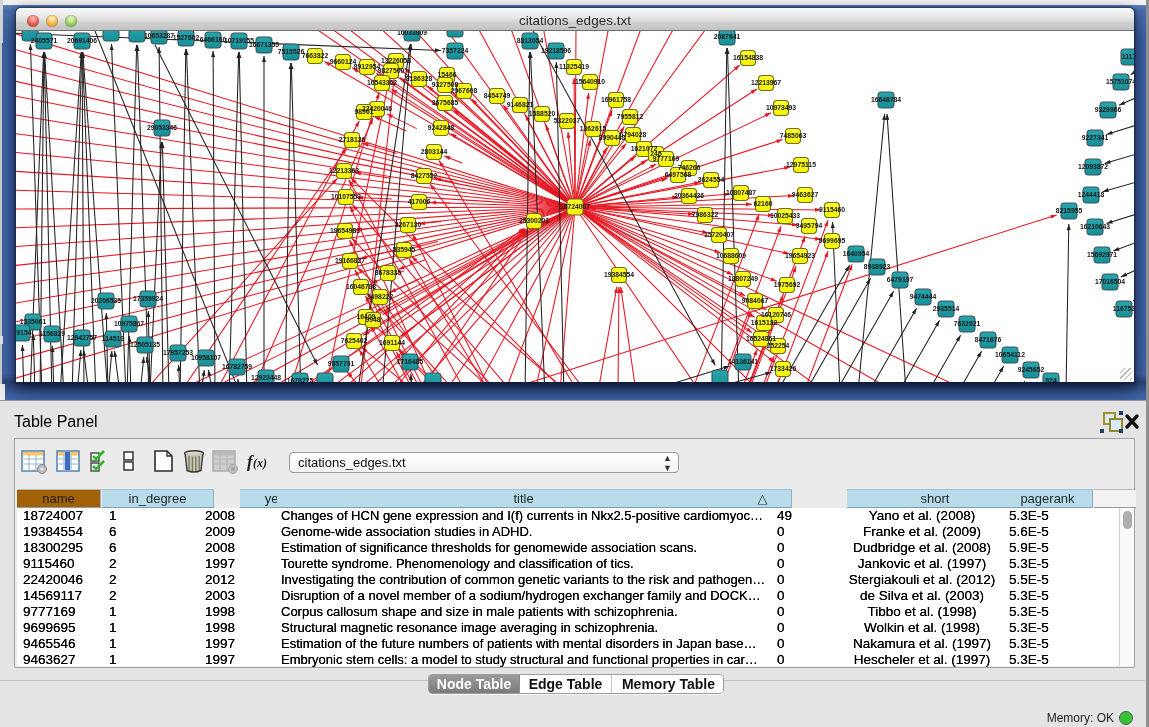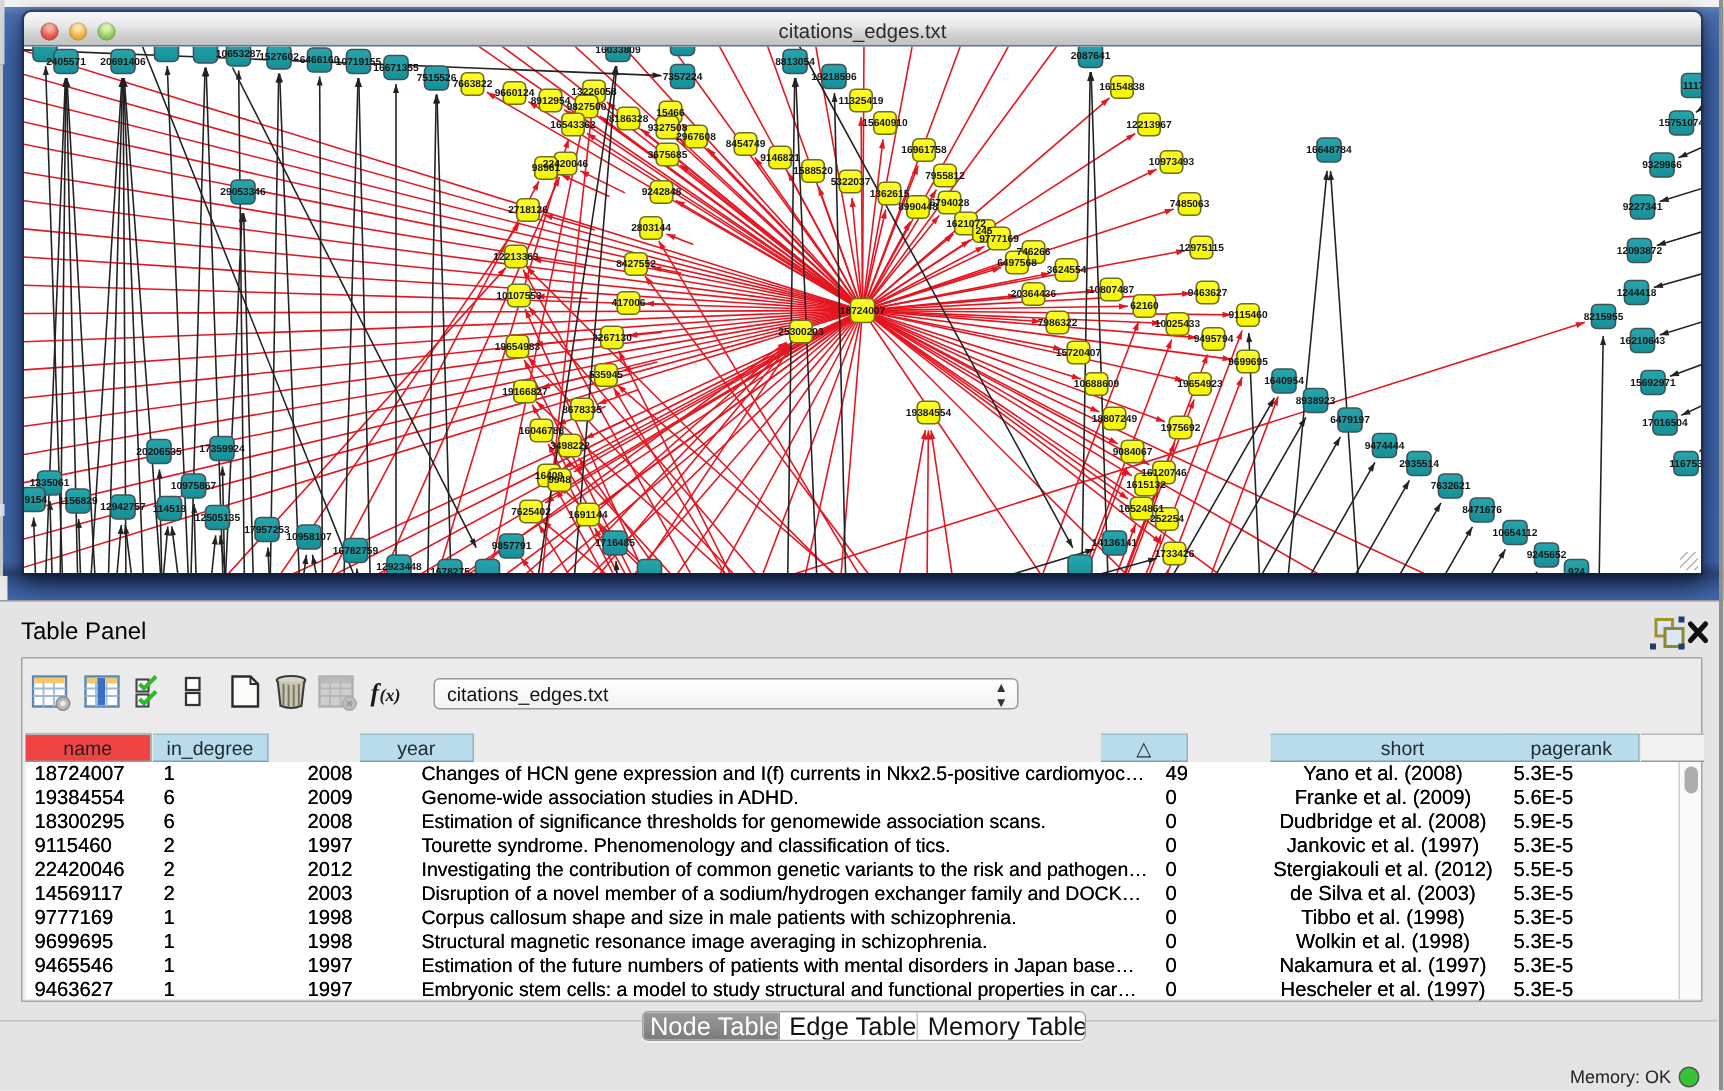--- a/index.html
+++ b/index.html
@@ -69,22 +69,22 @@
   #sbar { position:absolute; left:1104px; top:69px; width:15px; height:158px;
      background:#fafafa; border-left:1px solid #d0d0d0; }
   #sthumb { position:absolute; left:3px; top:3px; width:9px; height:18px;
      background:#adadad; border-radius:5px; }
 
   
   #tabline { position:absolute; left:0; top:279px; width:1145px; height:1px; background:#c2c2c6; }
   #tabs { position:absolute; left:428px; top:273px; width:296px; height:20px;
      border:1px solid #9d9d9d; border-radius:4px; background:#fff; overflow:hidden;
      box-shadow:0 1px 0 rgba(255,255,255,0.7); }
-  .tab { position:absolute; top:0; height:20px; font-size:17px; text-align:right;
-     line-height:19px; color:#111; }
+  .tab { position:absolute; top:0; height:20px; font-size:14px; text-align:center;
+     line-height:19px; color:#111;font-weight:bold; }
   #tab1 { left:0; width:91px; color:#fff;
      background:linear-gradient(180deg,#9a9a9a,#787878); border-right:1px solid #8b8b8b; }
   #tab2 { left:91px; width:92px; border-right:1px solid #c4c4c4; background:#fff; }
   #tab3 { left:183px; width:113px; background:#fff; }
   #memory { position:absolute; left:1014px; top:310px; width:100px; text-align:right; font-size:12px; color:#222; }
   #memled { position:absolute; left:1119px; top:310px; width:14px; height:14px; border-radius:50%;
      background:#35c335; border:1.5px solid #555; }
 </style></head>
 <body>
 <div id="page">
@@ -901,23 +901,24 @@
     <path d="M18.4 16.4 l3.2 3.2 m0 -3.2 l-3.2 3.2" stroke="#8b8b8b" stroke-width="1.2"></path>
   </g>
 
   <g transform="translate(226,3)">
     <text x="0" y="15" font-size="17" font-style="italic" font-weight="bold" font-family="Liberation Serif, serif" fill="#1a1a1a">f</text>
     <text x="6" y="15" font-size="12" font-style="italic" font-weight="bold" font-family="Liberation Serif, serif" fill="#1a1a1a">(x)</text>
   </g>
 </svg>
       <div id="combo">citations_edges.txt<span class="updown">▲<br>▼</span></div>
 
-      <div class="th" style="left:2px;width:84px;background:#ef4444;border-right:1px solid #b0b0b0;border-top:1px solid #b8b8b8;border-bottom:1px solid #9a9a9a;color:#222">name</div>
-      <div class="th" style="left:87px;width:77px;">in_degree</div>
+      <div class="th" style="left:2px;width:84px;background:#a16207;border-right:1px solid #b0b0b0;border-top:1px solid #b8b8b8;border-bottom:1px solid #9a9a9a;color:#222">name</div>
+      <div class="th" style="left:87px;width:112px;">in_degree</div>
       <div class="th" style="left:185px;width:76px;margin-left:40px;">year</div>
+      <div class="th" style="left:262px;width:494px;">title</div>
       <div class="th" style="left:719px;width:58px;">△ out_de…</div>
       <div class="th" style="left:832px;width:177px;">short</div>
       <div class="th" style="left:988px;width:90px;">pagerank</div>
       <div style="position:absolute;left:1079px;top:50px;width:42px;height:19px;background:#f2f2f2;border-top:1px solid #b8b8b8;border-bottom:1px solid #9a9a9a;"></div>
       <div style="position:absolute;left:2px;top:69px;width:1117px;height:158px;background:#fff;"></div>
       <div class="trow" style="top:69px">
           <span class="c-name">18724007</span>
           <span class="c-ind">1</span>
           <span class="c-year">2008</span>
           <span class="c-title">Changes of HCN gene expression and I(f) currents in Nkx2.5-positive cardiomyoc…</span>

